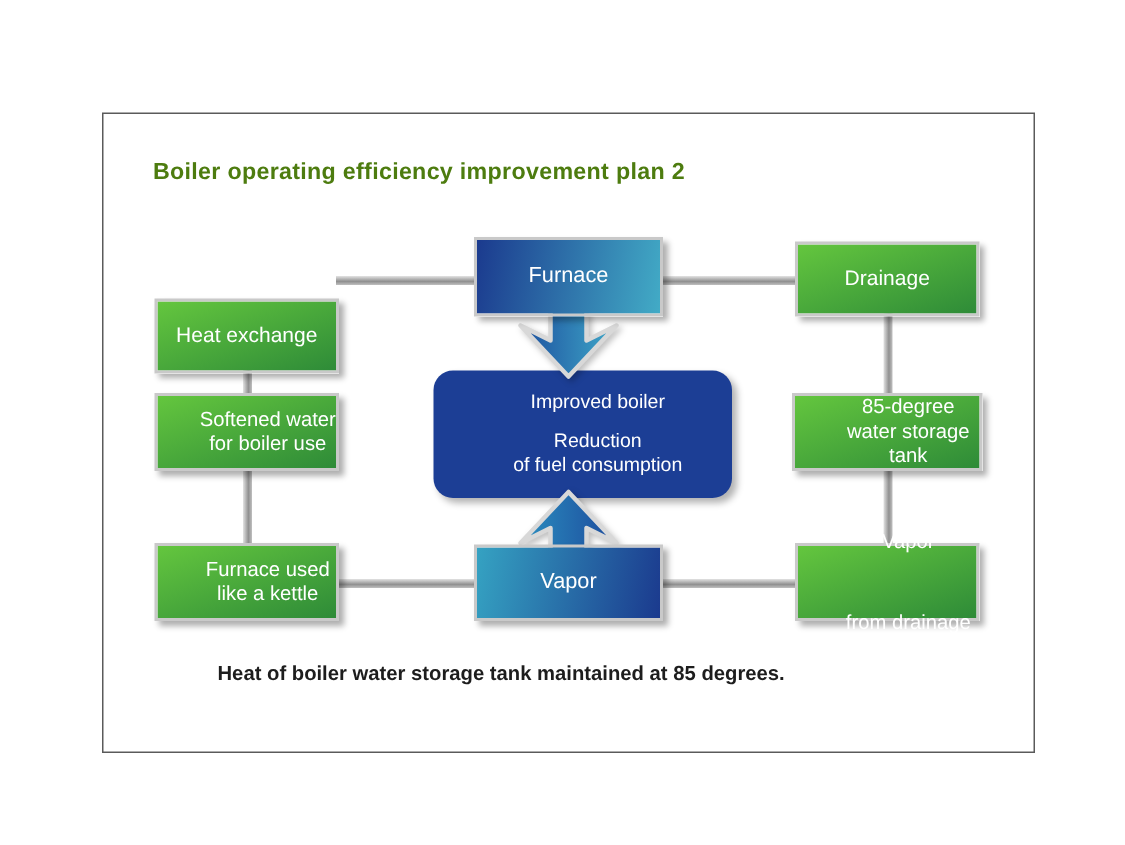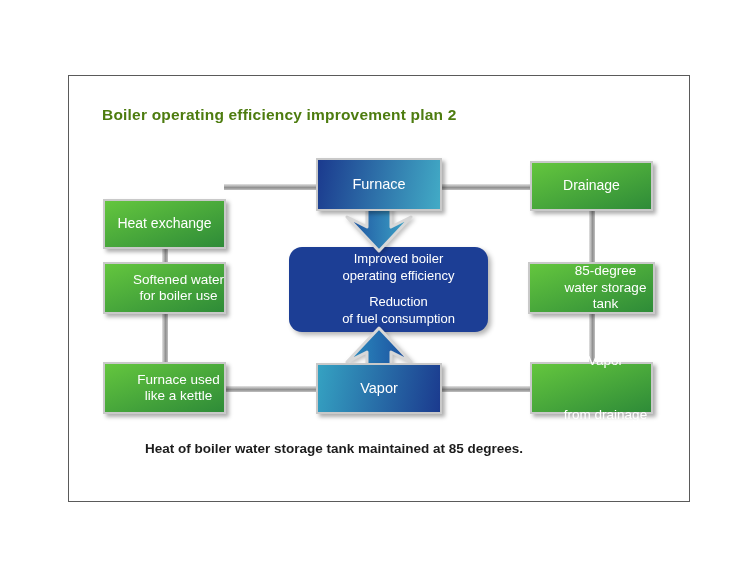--- a/index.html
+++ b/index.html
@@ -85,21 +85,20 @@
   <div class="pipe-h p2"></div>
   <div class="pipe-h p3"></div>
   <div class="pipe-h p4"></div>
   <div class="pipe-v p5"></div>
   <div class="pipe-v p6"></div>
   <div class="pipe-v p7"></div>
   <div class="pipe-v p8"></div>
 
   <div class="center-box">
     <span>Improved boiler</span>
-    <span>operating efficiency</span>
     <span class="gap"></span>
     <span>Reduction</span>
     <span>of fuel consumption</span>
   </div>
 
   <svg class="arrow a-down" viewBox="0 0 78 46">
     <defs>
       <linearGradient id="gdown" x1="0" y1="0" x2="1" y2="0">
         <stop offset="0" stop-color="#1d4f9e"></stop>
           <stop offset="1" stop-color="#3fa9c9"></stop>

